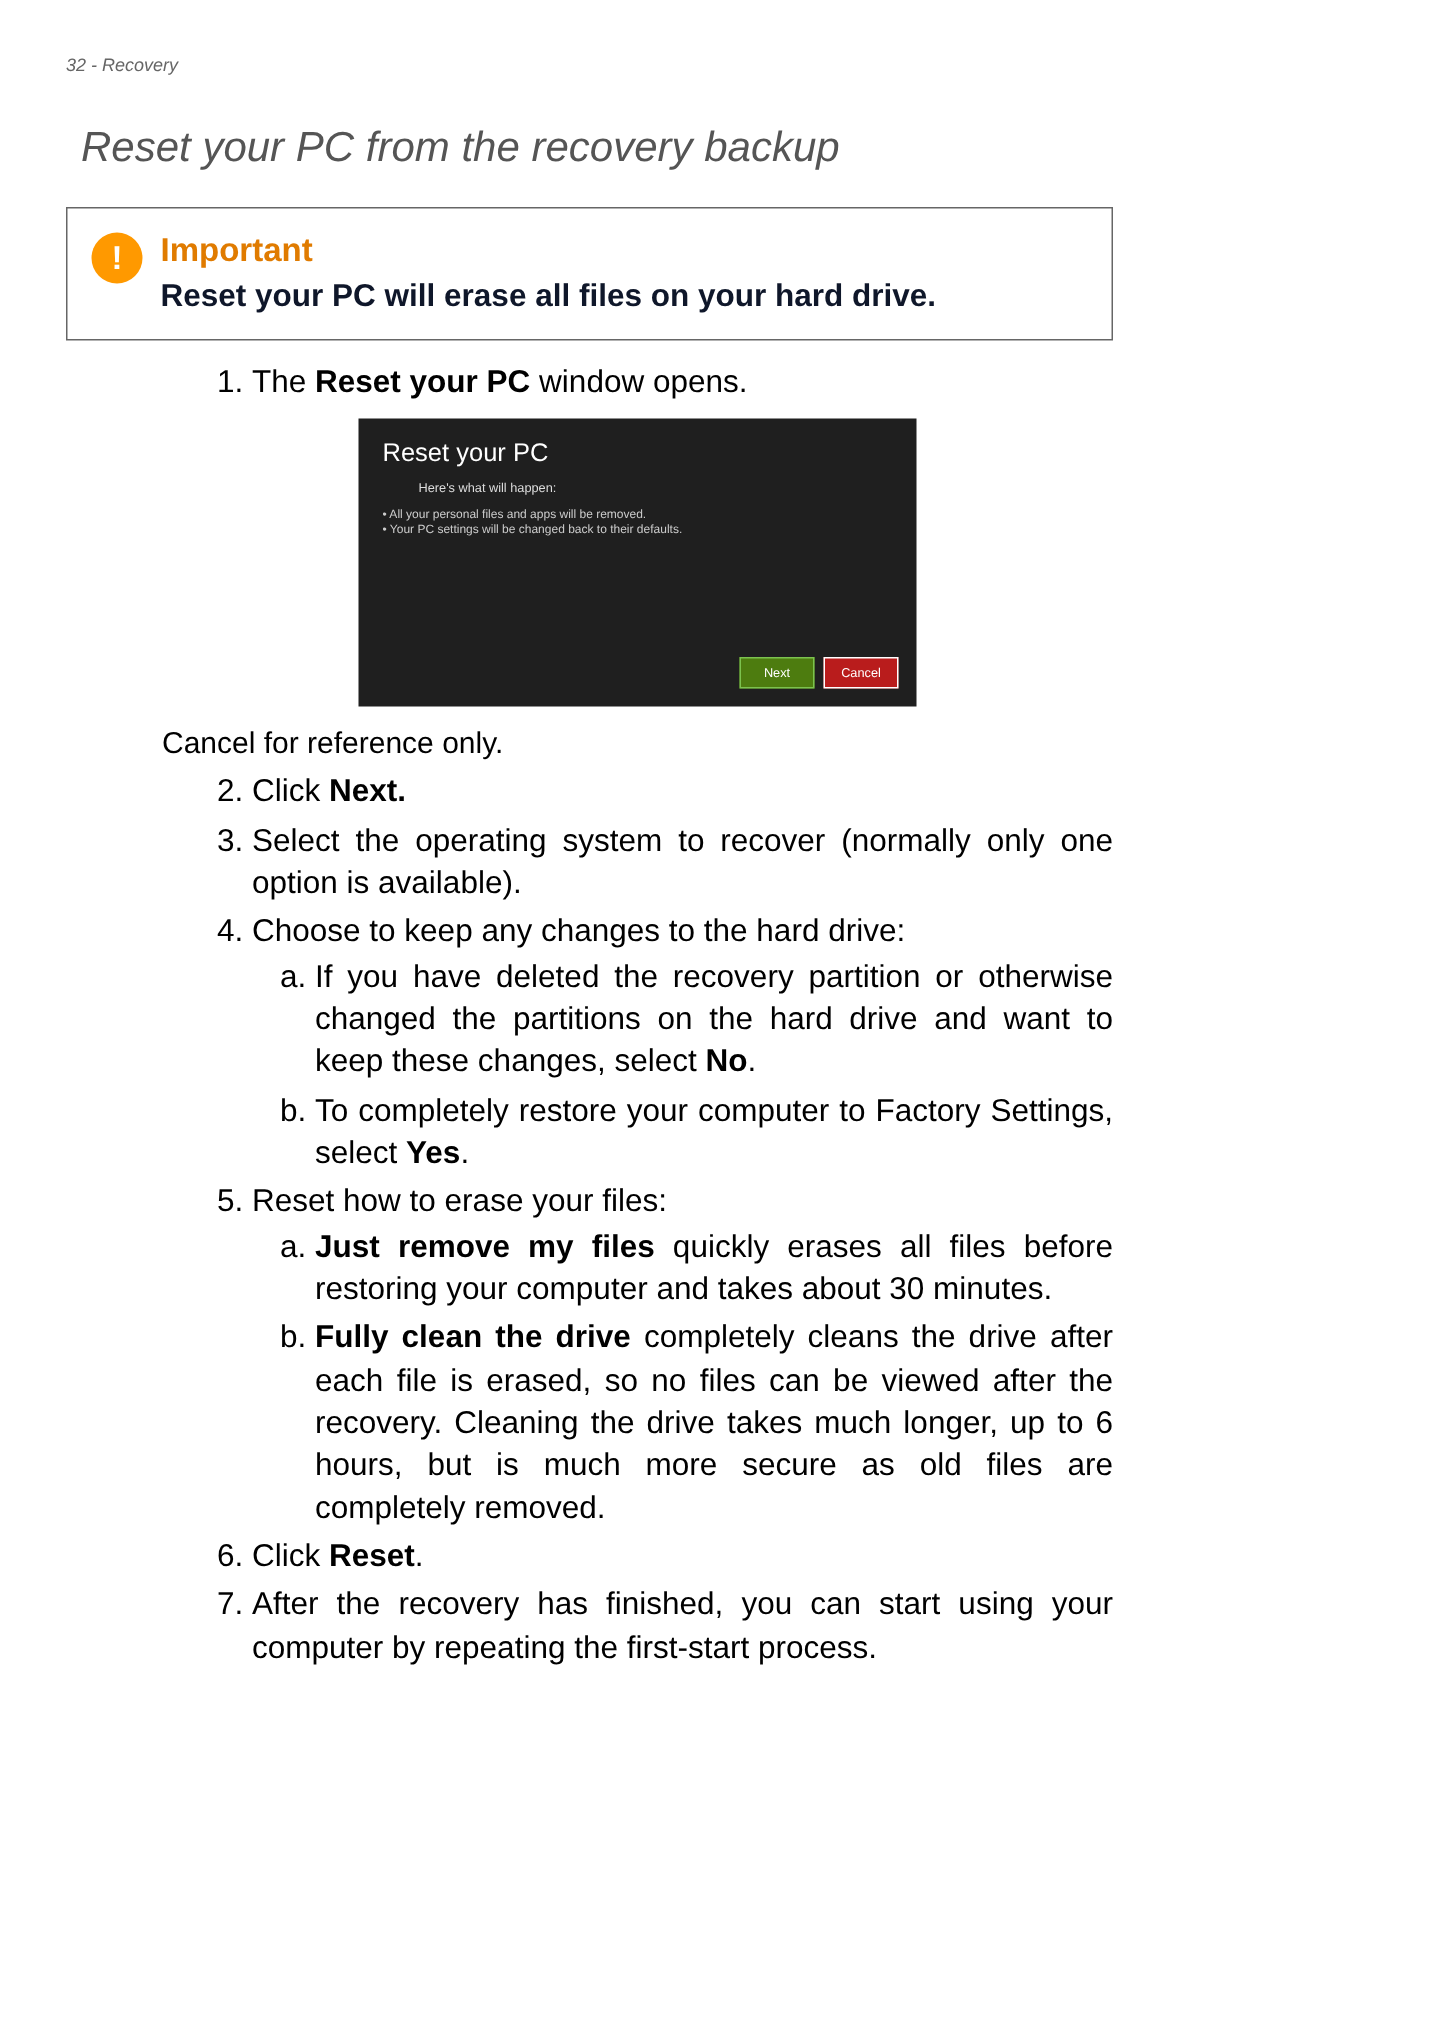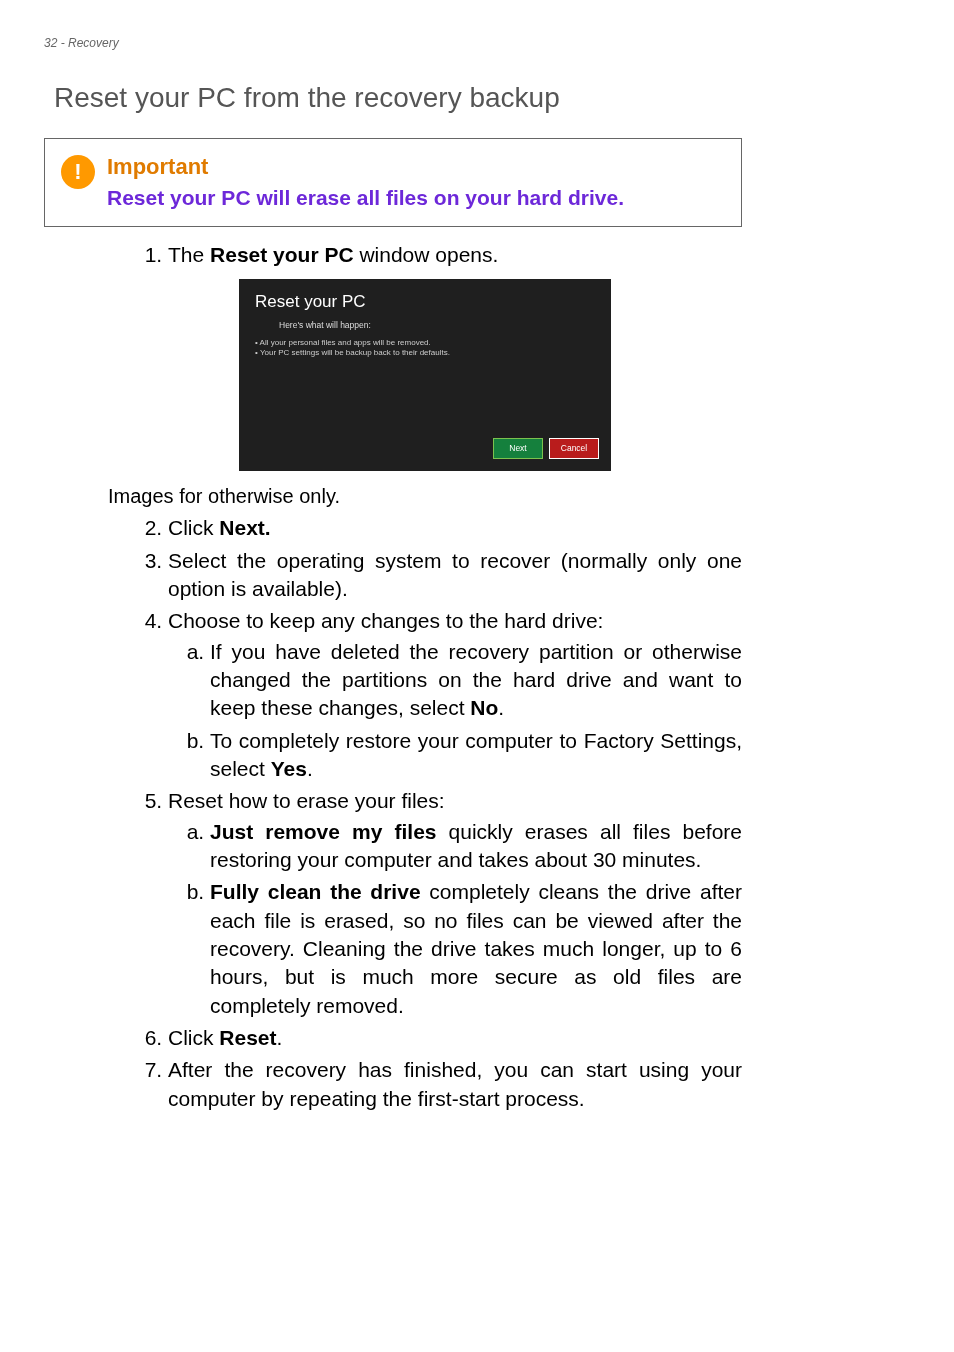--- a/index.html
+++ b/index.html
@@ -18,20 +18,21 @@
     position: relative;
   }
   .page-header {
     font-size: 12px;
     font-style: italic;
     color: #666;
     margin-bottom: 32px;
   }
   h1.section-title {
     font-weight: normal;
+    font-style: italic;
     color: #555;
     font-size: 28px;
     margin: 0 0 24px 10px;
   }
   .callout {
     border: 1.5px solid #666;
     padding: 14px 16px 14px 16px;
     display: flex;
     align-items: flex-start;
     gap: 12px;
@@ -57,21 +58,21 @@
   .callout-text {
     flex: 1 1 auto;
   }
   .callout-title {
     color: #e07b00;
     font-weight: bold;
     font-size: 22px;
     line-height: 1.3;
   }
   .callout-body {
-    color: #6d28d9;
+    color: #0f172a;
     font-weight: bold;
     font-size: 21px;
     line-height: 1.35;
     margin-top: 2px;
   }
   .content {
     padding-left: 64px;
     padding-right: 0px;
     font-size: 21px;
     line-height: 1.35;
@@ -143,21 +144,21 @@
   .reset-dialog .btn {
     font-size: 8.5px;
     padding: 4px 0;
     width: 50px;
     text-align: center;
     border: 1px solid #fff;
     color: #fff;
     box-sizing: border-box;
   }
   .reset-dialog .btn-next {
-    background: #15803d;
+    background: #4d7c0f;
     border-color: #7cc24e;
   }
   .reset-dialog .btn-cancel {
     background: #b91c1c;
   }
   b { font-weight: bold; }
 </style>
 </head>
 <body>
 
@@ -183,30 +184,30 @@
         <span>The </span><b>Reset your PC</b><span> window opens.</span>
       </li>
     </ol>
 
     <div class="figure-wrap">
       <div class="reset-dialog">
         <div class="dlg-title">Reset your PC</div>
         <div class="dlg-sub">Here's what will happen:</div>
         <div class="dlg-bullets">
           <div>• All your personal files and apps will be removed.</div>
-          <div>• Your PC settings will be backup back to their defaults.</div>
+          <div>• Your PC settings will be changed back to their defaults.</div>
         </div>
         <div class="dlg-buttons">
           <div class="btn btn-next">Next</div>
           <div class="btn btn-cancel">Cancel</div>
         </div>
       </div>
     </div>
 
-    <div class="ref-note">Images for otherwise only.</div>
+    <div class="ref-note">Cancel for reference only.</div>
 
     <ol class="main-list" start="2">
       <li>
         <span>Click </span><b>Next.</b>
       </li>
       <li>
         <span>Select the operating system to recover (normally only one option is available).</span>
       </li>
       <li>
         <span>Choose to keep any changes to the hard drive:</span>

